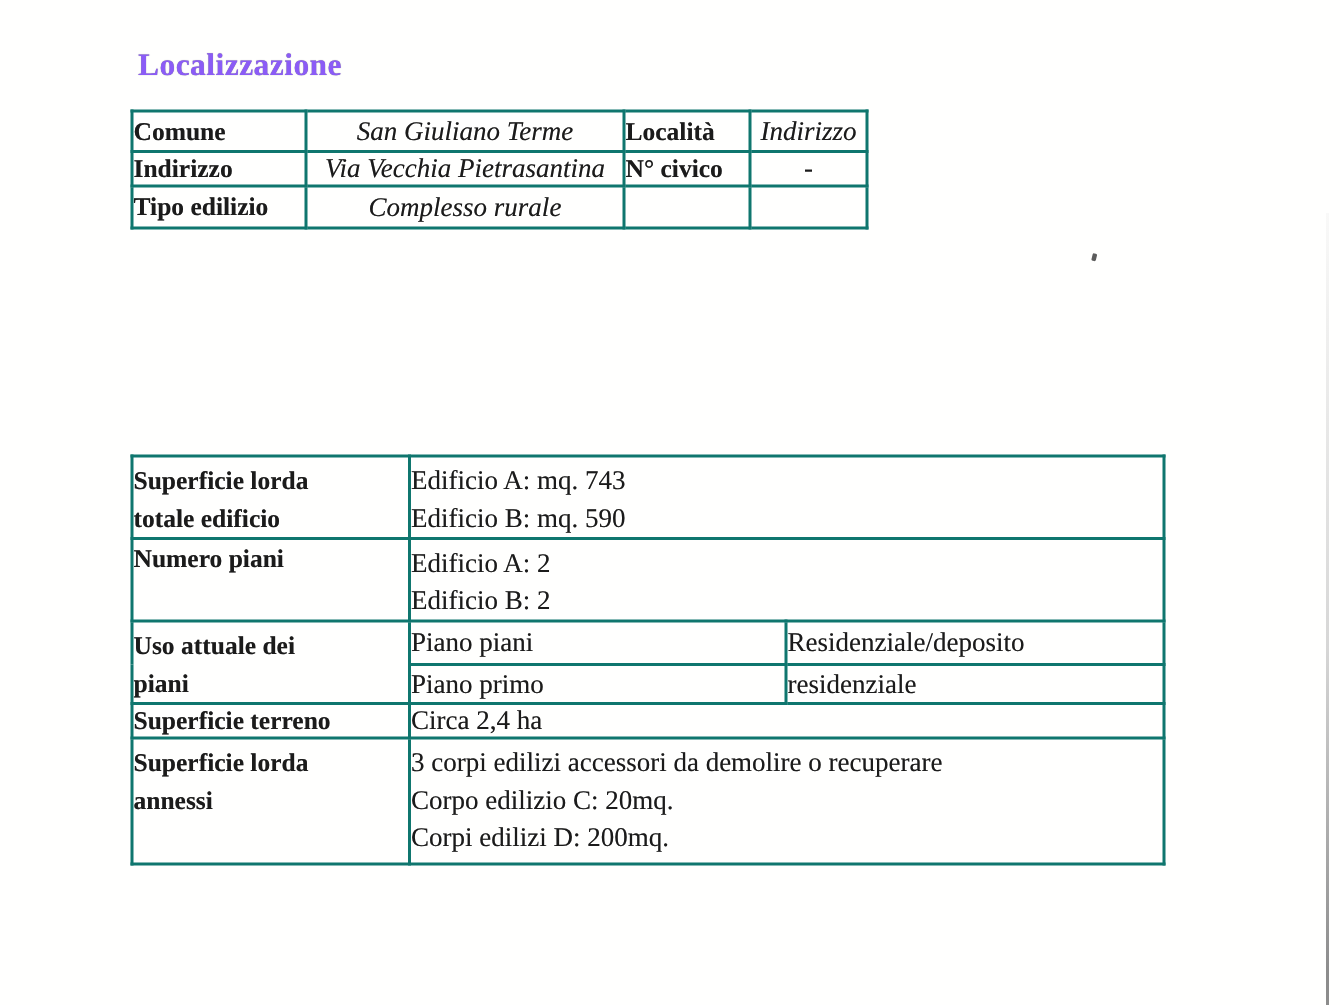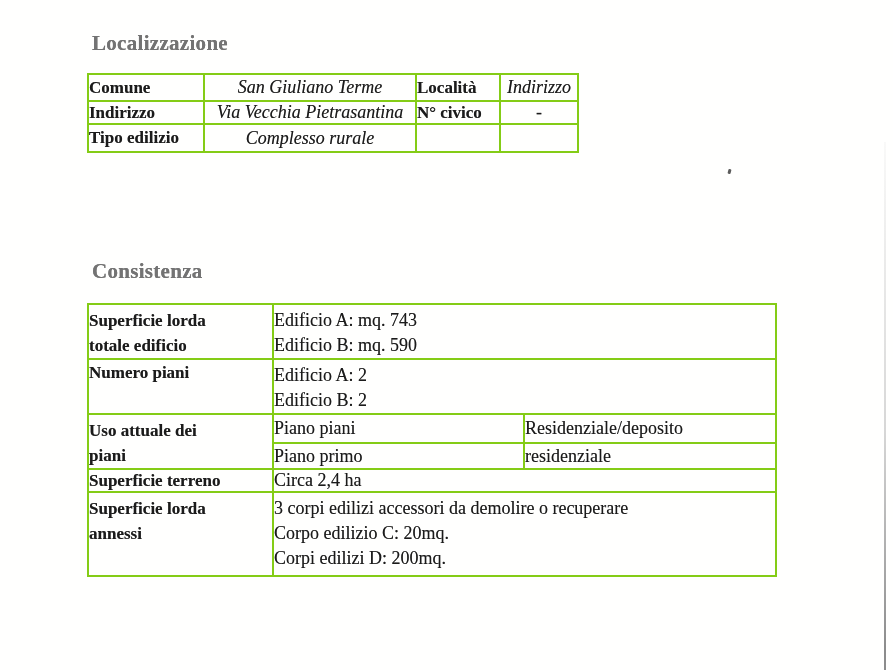--- a/index.html
+++ b/index.html
@@ -8,32 +8,32 @@
     background:#ffffff;
     font-family:"Liberation Serif","DejaVu Serif",serif;
   }
   .page{
     position:relative;width:893px;height:670px;
     background:#fffffe;overflow:hidden;color:#1b1b1b;
   }
   .sec-title{
     position:absolute;margin:0;
     font-size:21px;font-weight:bold;letter-spacing:0.3px;
-    color:#737373;
+    color:#8b5cf6;
     text-shadow:0 0 0.5px rgba(20,20,20,0.55);
   }
   .title-loc{left:92px;top:31px;}
   .title-con{left:92px;top:259px;}
 
   table.scan{
     position:absolute;border-collapse:collapse;table-layout:fixed;
     background:transparent;
   }
   table.scan td{
-    border:2px solid #84cc16;
+    border:2px solid #0f766e;
     padding:0;vertical-align:middle;overflow:hidden;
     text-shadow:0 0 0.4px rgba(25,25,25,0.5);
   }
   .tbl-loc{left:87px;top:73px;width:490px;}
   .tbl-con{left:87px;top:303px;width:688px;}
 
   td.lbl{font-weight:bold;font-size:17px;padding-left:5px;}
   td.val{font-size:18px;}
   .ctr{text-align:center;font-style:italic;}
   .top{vertical-align:top !important;padding-top:3px !important;}
@@ -92,21 +92,20 @@
     </tr>
     <tr class="r3">
       <td class="lbl top">Tipo edilizio</td>
       <td class="val ctr top">Complesso rurale</td>
       <td class="val top"></td>
       <td class="val top"></td>
     </tr>
   </tbody>
     </table>
 
-  <h2 class="sec-title title-con">Consistenza</h2>
 
   <table class="scan tbl-con">
     <colgroup>
       <col style="width:185px">
         <col style="width:251px">
         <col style="width:252px">
     </colgroup>
     <tbody>
         <tr class="ra">
       <td class="lbl top ml">Superficie lorda

